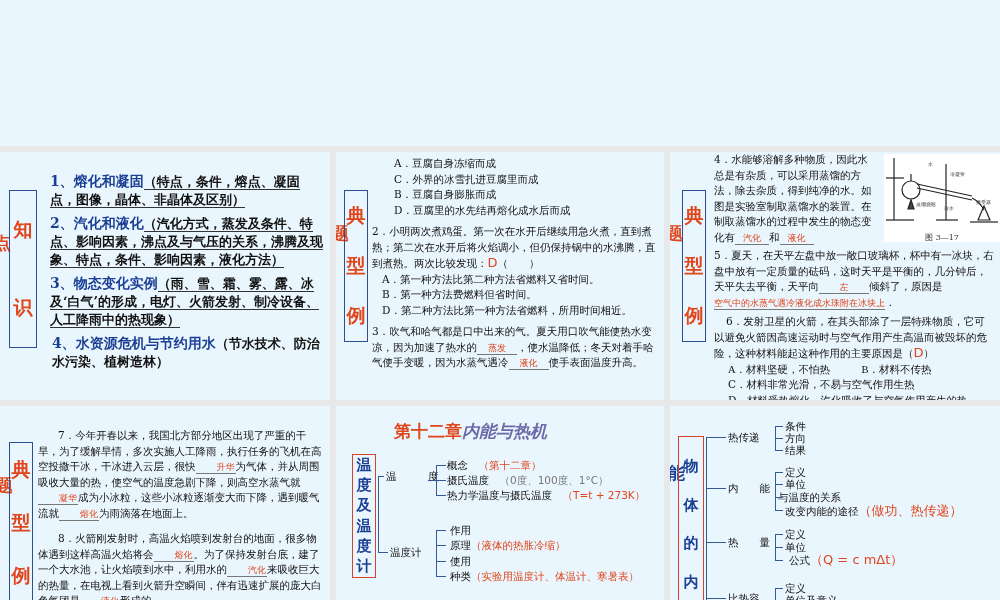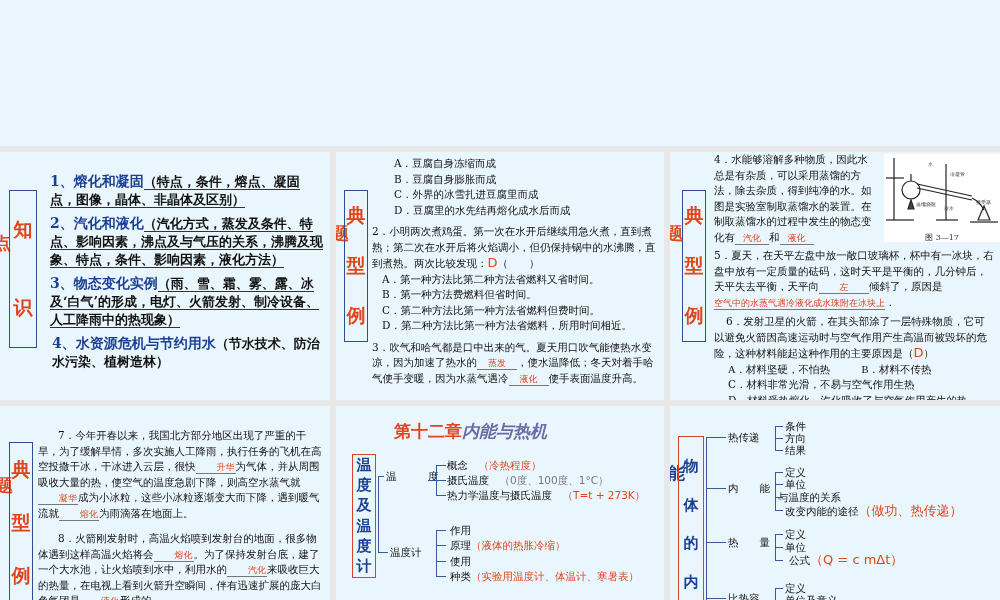--- a/index.html
+++ b/index.html
@@ -95,27 +95,26 @@
 
 <div class="panel p2">
   <div class="side-char" style="left:-4px; top:70px;">题</div>
   <div class="vbox" style="left:8px; top:38px; width:22px; height:150px;">
     <span>典</span>
     <span>型</span>
     <span>例</span>
   </div>
   <div class="txt" style="left:36px; top:4px; width:290px;">
     <p class="indent">A．豆腐自身冻缩而成</p>
+    <p class="indent">C．外界的冰雪扎进豆腐里而成</p>
     <p class="indent">B．豆腐自身膨胀而成</p>
-    <p class="indent">C．外界的冰雪扎进豆腐里而成</p>
     <p class="indent">D．豆腐里的水先结再熔化成水后而成</p>
     <p style="margin-top:6px;"><span>2．小明两次煮鸡蛋。第一次在水开后继续用急火煮，直到煮熟；第二次在水开后将火焰调小，但仍保持锅中的水沸腾，直到煮熟。两次比较发现：</span><span class="big-ans">D</span><span>（　　）</span></p>
     <p class="indent" style="padding-left:10px;">A．第一种方法比第二种方法省燃料又省时间。</p>
     <p class="indent" style="padding-left:10px;">B．第一种方法费燃料但省时间。</p>
-    <p class="indent" style="padding-left:10px;">C．第二种方法比第一种方法省燃料但费时间。</p>
     <p class="indent" style="padding-left:10px;">D．第二种方法比第一种方法省燃料，所用时间相近。</p>
     <p style="margin-top:6px;"><span>3．吹气和哈气都是口中出来的气。夏天用口吹气能使热水变凉，因为加速了热水的</span><span class="fill">蒸发</span><span>，使水温降低；冬天对着手哈气使手变暖，因为水蒸气遇冷</span><span class="fill">液化</span><span>使手表面温度升高。</span></p>
   </div>
 </div>
 
 <div class="panel p3">
   <div class="side-char" style="left:-4px; top:70px;">题</div>
   <div class="vbox" style="left:12px; top:38px; width:22px; height:150px;">
     <span>典</span>
     <span>型</span>
@@ -187,21 +186,21 @@
   <div class="br" style="left:42px; top:70px; height:76px;"></div>
   <div class="hl" style="left:42px; top:70px; width:6px;"></div>
   <div class="hl" style="left:42px; top:146px; width:10px;"></div>
   <div class="lbl" style="left:50px; top:64px;">温　　　度</div>
   <div class="lbl" style="left:54px; top:140px;">温度计</div>
 
   <div class="br" style="left:100px; top:59px; height:30px;"></div>
   <div class="hl" style="left:100px; top:59px; width:10px;"></div>
   <div class="hl" style="left:92px; top:74px; width:18px;"></div>
   <div class="hl" style="left:100px; top:89px; width:10px;"></div>
-  <div class="lbl" style="left:111px; top:53px;"><span>概念</span>　<span class="red">（冷热程度）</span></div>
+  <div class="lbl" style="left:111px; top:53px;"><span>概念</span>　<span class="red">（第十二章）</span></div>
   <div class="lbl" style="left:111px; top:68px;"><span>摄氏温度</span>　<span class="gray">（0度、100度、1°C）</span></div>
   <div class="lbl" style="left:111px; top:83px;"><span>热力学温度与摄氏温度</span>　<span class="red" style="font-family:'DejaVu Sans',sans-serif;">（T=t + 273K）</span></div>
 
   <div class="br" style="left:100px; top:124px; height:46px;"></div>
   <div class="hl" style="left:100px; top:124px; width:10px;"></div>
   <div class="hl" style="left:100px; top:139px; width:10px;"></div>
   <div class="hl" style="left:100px; top:155px; width:10px;"></div>
   <div class="hl" style="left:100px; top:170px; width:10px;"></div>
   <div class="lbl" style="left:114px; top:118px;"><span>作用</span></div>
   <div class="lbl" style="left:114px; top:133px;"><span>原理</span><span class="red">（液体的热胀冷缩）</span></div>

